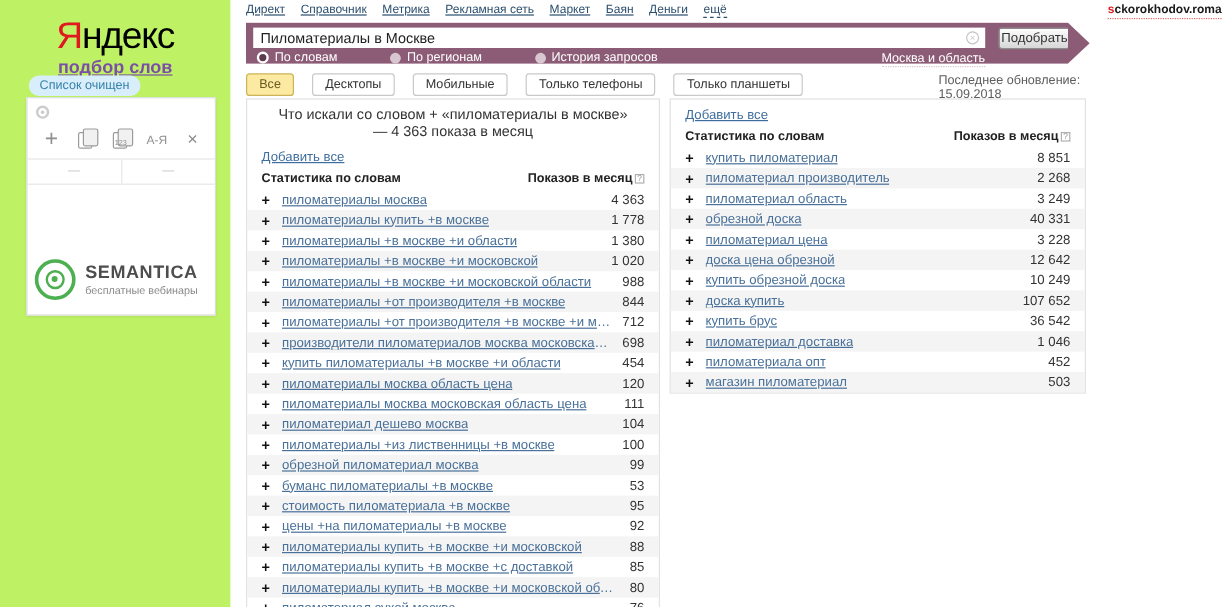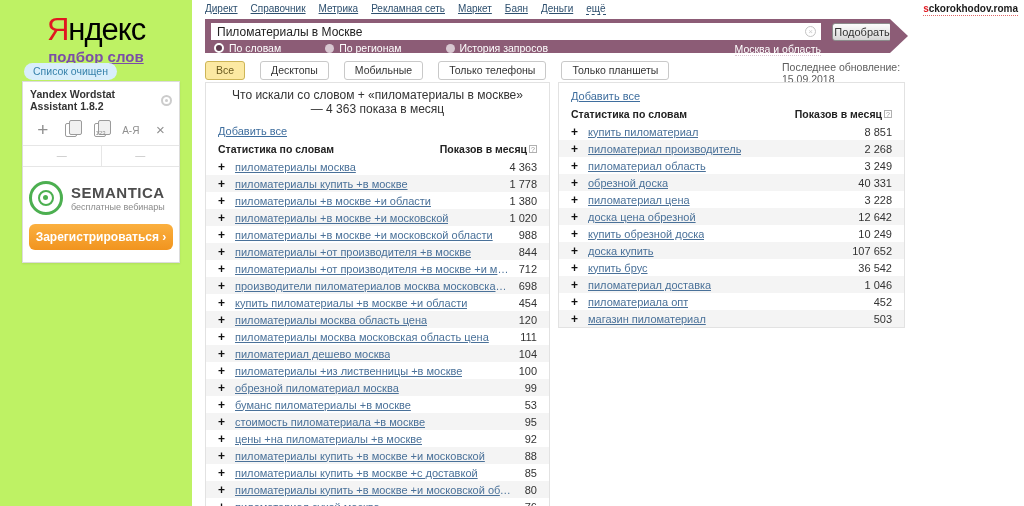--- a/index.html
+++ b/index.html
@@ -84,21 +84,20 @@
 </head>
 <body>
 
 <div class="sidebar">
   <div class="logo"><span class="y-first">Я</span><span>ндекс</span></div>
   <div class="logo-sub"><a>подбор слов</a></div>
   <span class="status-badge">Список очищен</span>
 
   <div class="widget">
     <div class="widget-title">
-      <span class="wt">Yandex Wordstat Assistant 1.8.2</span>
       <span class="gear"></span>
     </div>
     <div class="widget-icons">
       <span class="wi-add">+</span>
       <span class="ic-doc"></span>
       <span class="ic-doc">
           <span class="badge123">123</span>
         </span>
       <span class="wi-sort">А-Я</span>
       <span class="wi-clear">×</span>
@@ -108,21 +107,20 @@
       <span class="cell">—</span>
     </div>
     <div class="ad">
       <div class="ad-brandrow">
         <span class="sem-logo"></span>
         <span>
           <div class="sem-name">SEMANTICA</div>
           <div class="sem-sub">бесплатные вебинары</div>
         </span>
       </div>
-      <a class="ad-cta">Зарегистрироваться ›</a>
     </div>
   </div>
 </div>
 
 <div class="topnav" id="topnav">
     <a class="nav-link">Директ</a>
     <a class="nav-link">Справочник</a>
     <a class="nav-link">Метрика</a>
     <a class="nav-link">Рекламная сеть</a>
     <a class="nav-link">Маркет</a>

